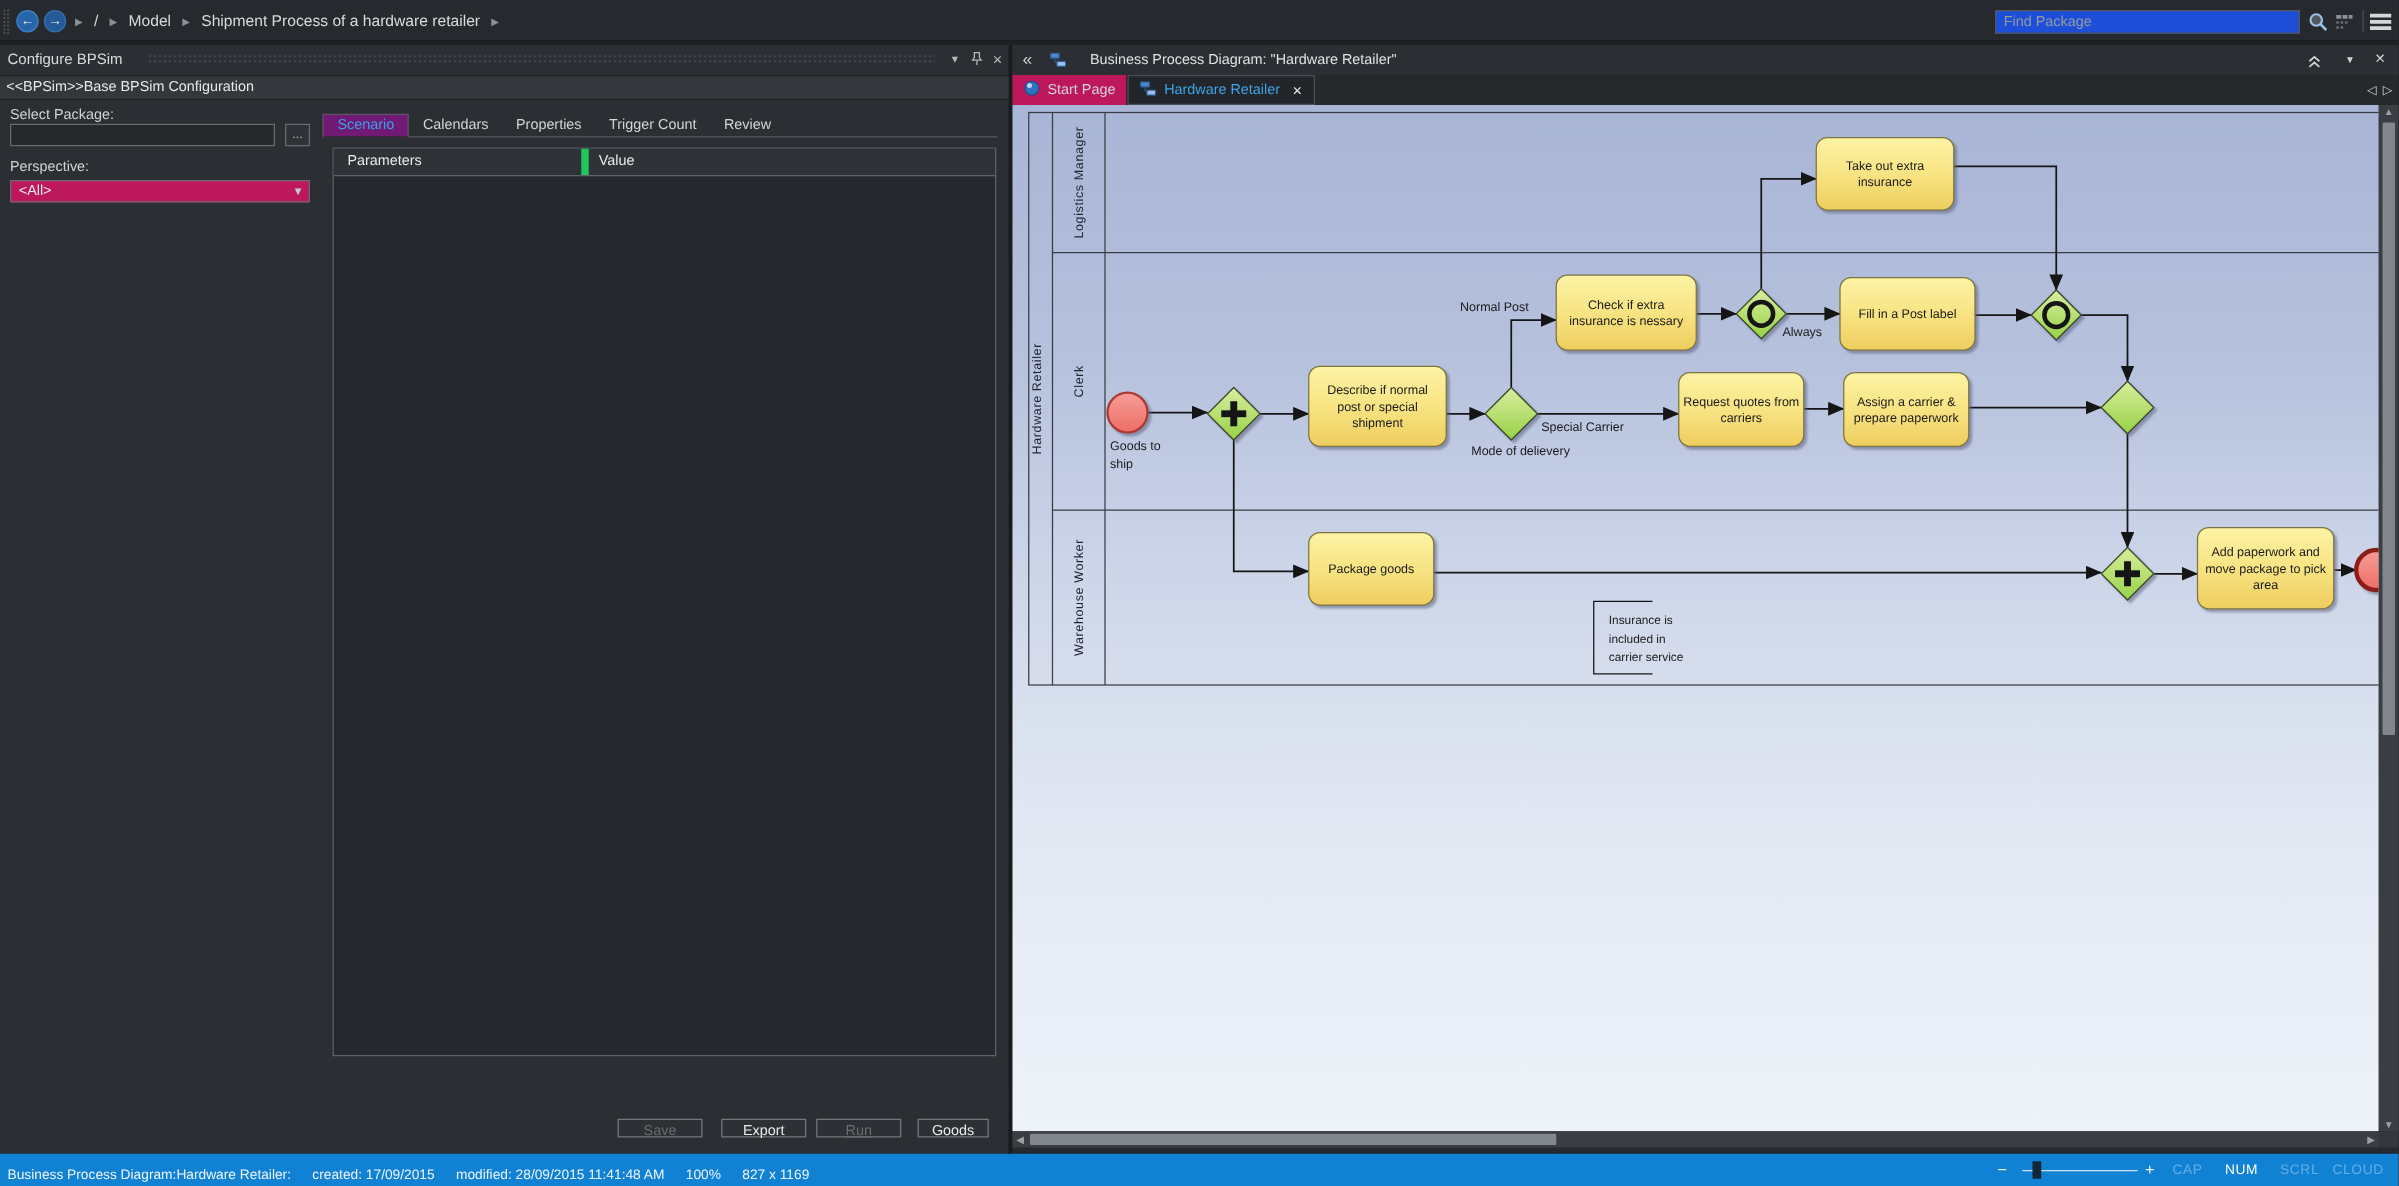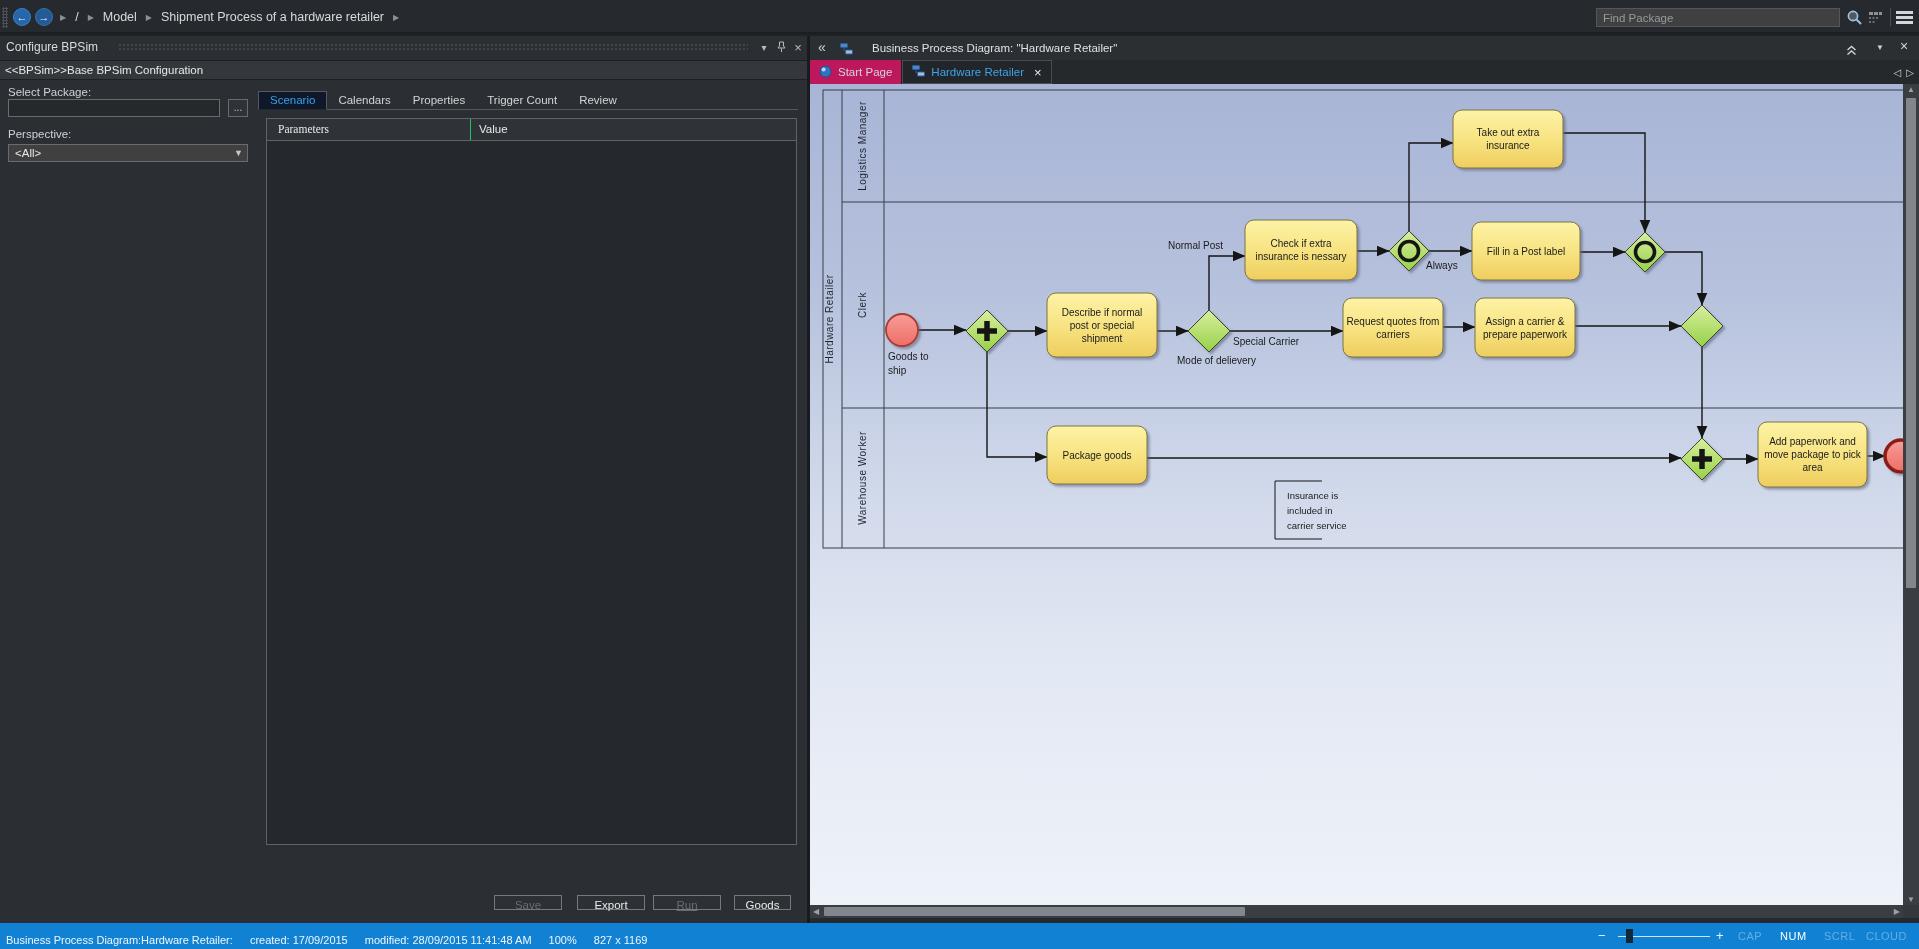--- a/index.html
+++ b/index.html
@@ -9,21 +9,21 @@
   
   .toolbar{position:absolute;left:0;top:0;width:1919px;height:34px;background:#26292d;border-bottom:2px solid #1b1e21;box-sizing:border-box;}
   .grip{position:absolute;left:2px;top:7px;width:6px;height:21px;
         background:radial-gradient(circle,#4c5156 1px,transparent 1.2px) 0 0/3px 3px;}
   .navbtn{position:absolute;top:8px;width:18px;height:18px;border-radius:50%;
           display:flex;align-items:center;justify-content:center;font-size:11px;color:#eaf2fa;cursor:default;}
   .nav-back{left:13px;background:#2766ab;border:1px solid #3c80c4;box-sizing:border-box;}
   .nav-fwd{left:35px;background:#245a96;border:1px solid #366fa9;box-sizing:border-box;}
   .crumbs{position:absolute;left:60px;top:0;height:34px;display:flex;align-items:center;gap:9px;font-size:12.5px;color:#d8dadc;}
   .crumb-sep{font-size:8px;color:#8b9096;}
-  .findbox{position:absolute;left:1596px;top:8px;width:244px;height:19px;background:#404040;
+  .findbox{position:absolute;left:1596px;top:8px;width:244px;height:19px;background:#1d4ed8;
            border:1px solid #53575b;box-sizing:border-box;color:#d8dadc;font-size:11.5px;padding:0 6px;font-family:"Liberation Sans",sans-serif;}
   .findbox::placeholder{color:#959aa0;}
   .tb-ico{position:absolute;top:9px;}
   .tb-sep{position:absolute;left:1890px;top:8px;width:1px;height:18px;background:#4a4e52;}
   .burger{position:absolute;left:1896px;top:11px;width:17px;}
   .burger div{height:2.5px;background:#d4d7da;margin-bottom:2.5px;}
 
   
   .left-panel{position:absolute;left:0;top:36px;width:807px;height:887px;background:#2b2e32;}
   .lp-title{position:absolute;left:6px;top:0;height:22px;line-height:22px;font-size:12px;color:#d8dadc;}
@@ -31,30 +31,30 @@
            background:radial-gradient(circle,#41464b 1px,transparent 1.15px) 0 0/4px 4px;}
   .lp-ico{position:absolute;top:4px;width:14px;height:14px;display:flex;align-items:center;justify-content:center;color:#b6babd;font-size:10px;}
   .stereobar{position:absolute;left:0;top:24px;width:807px;height:20px;background:#34383c;
              border-top:1px solid #1d2023;border-bottom:1px solid #1d2023;box-sizing:border-box;
              font-size:11.5px;color:#e6e8ea;line-height:18px;padding-left:5px;}
   .lp-label{position:absolute;font-size:11.5px;color:#cfd3d6;}
   .lp-input{position:absolute;background:#26292c;border:1px solid #686c70;box-sizing:border-box;color:#e6e8ea;
             font-size:11.5px;padding:0 5px;font-family:"Liberation Sans",sans-serif;}
   .lp-browse{position:absolute;left:228px;top:63px;width:20px;height:18px;background:#2f3337;border:1px solid #686c70;
              box-sizing:border-box;color:#c6c9cc;font-size:10px;text-align:center;line-height:15px;}
-  .lp-select{position:absolute;left:8px;top:108px;width:240px;height:18px;background:#404040;border:1px solid #686c70;
+  .lp-select{position:absolute;left:8px;top:108px;width:240px;height:18px;background:#be185d;border:1px solid #686c70;
              box-sizing:border-box;font-size:11.5px;color:#e6e8ea;line-height:16px;padding-left:6px;}
   .lp-select .dd{position:absolute;right:4px;top:0;color:#c6c9cc;font-size:9px;}
   .ltabs{position:absolute;left:258px;top:55px;width:540px;display:flex;align-items:flex-end;border-bottom:1px solid #55595d;box-sizing:border-box;}
   .ltab{padding:2px 11px 3px;font-size:11.5px;color:#d2d5d8;}
-  .ltab.active{border:1px solid #55595d;border-bottom:1px solid #24282b;background:#0f172a;margin-bottom:-1px;color:#36a3e9;}
+  .ltab.active{border:1px solid #55595d;border-bottom:1px solid #24282b;background:#701a75;margin-bottom:-1px;color:#36a3e9;}
   .lp-table{position:absolute;left:266px;top:82px;width:531px;height:727px;border:1px solid #5f6367;box-sizing:border-box;
             background:#25282c;display:flex;flex-direction:column;}
   .lp-thead{height:21px;background:#2f3337;border-bottom:1px solid #5f6367;display:flex;font-size:11.5px;color:#e8eaec;}
-  .lp-th1{width:204px;border-right:1px solid #22c55e;box-sizing:border-box;padding-left:11px;line-height:20px;font-family:Liberation Serif, serif;}
+  .lp-th1{width:204px;border-right:6px solid #22c55e;box-sizing:border-box;padding-left:11px;line-height:20px;}
   .lp-th2{flex:1;padding-left:8px;line-height:20px;}
   .btn{position:absolute;top:859px;height:15px;background:#2d3135;border:1px solid #75797d;box-sizing:border-box;
        font-size:11.5px;text-align:center;line-height:18px;}
   .btn.on{color:#e8eaec;} .btn.off{color:#686d71;}
 
   .splitter{position:absolute;left:807px;top:36px;width:3px;height:887px;background:#191c1f;}
 
   
   .right-panel{position:absolute;left:810px;top:36px;width:1109px;height:887px;background:#26292d;}
   .dg-header{position:absolute;left:0;top:0;width:1109px;height:24px;background:#2b2f33;}

